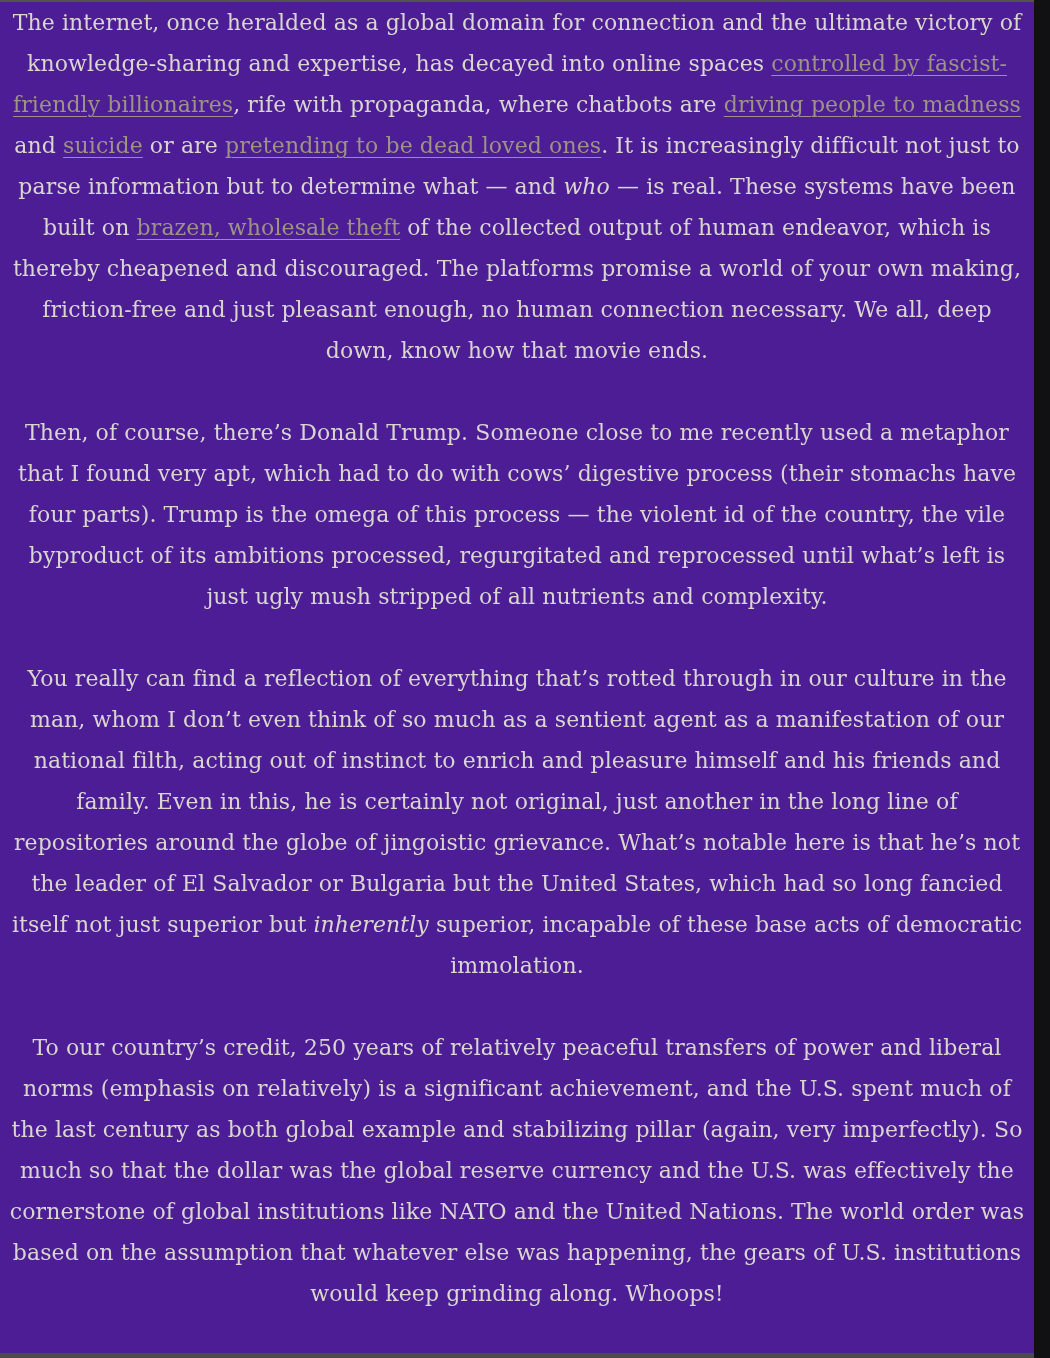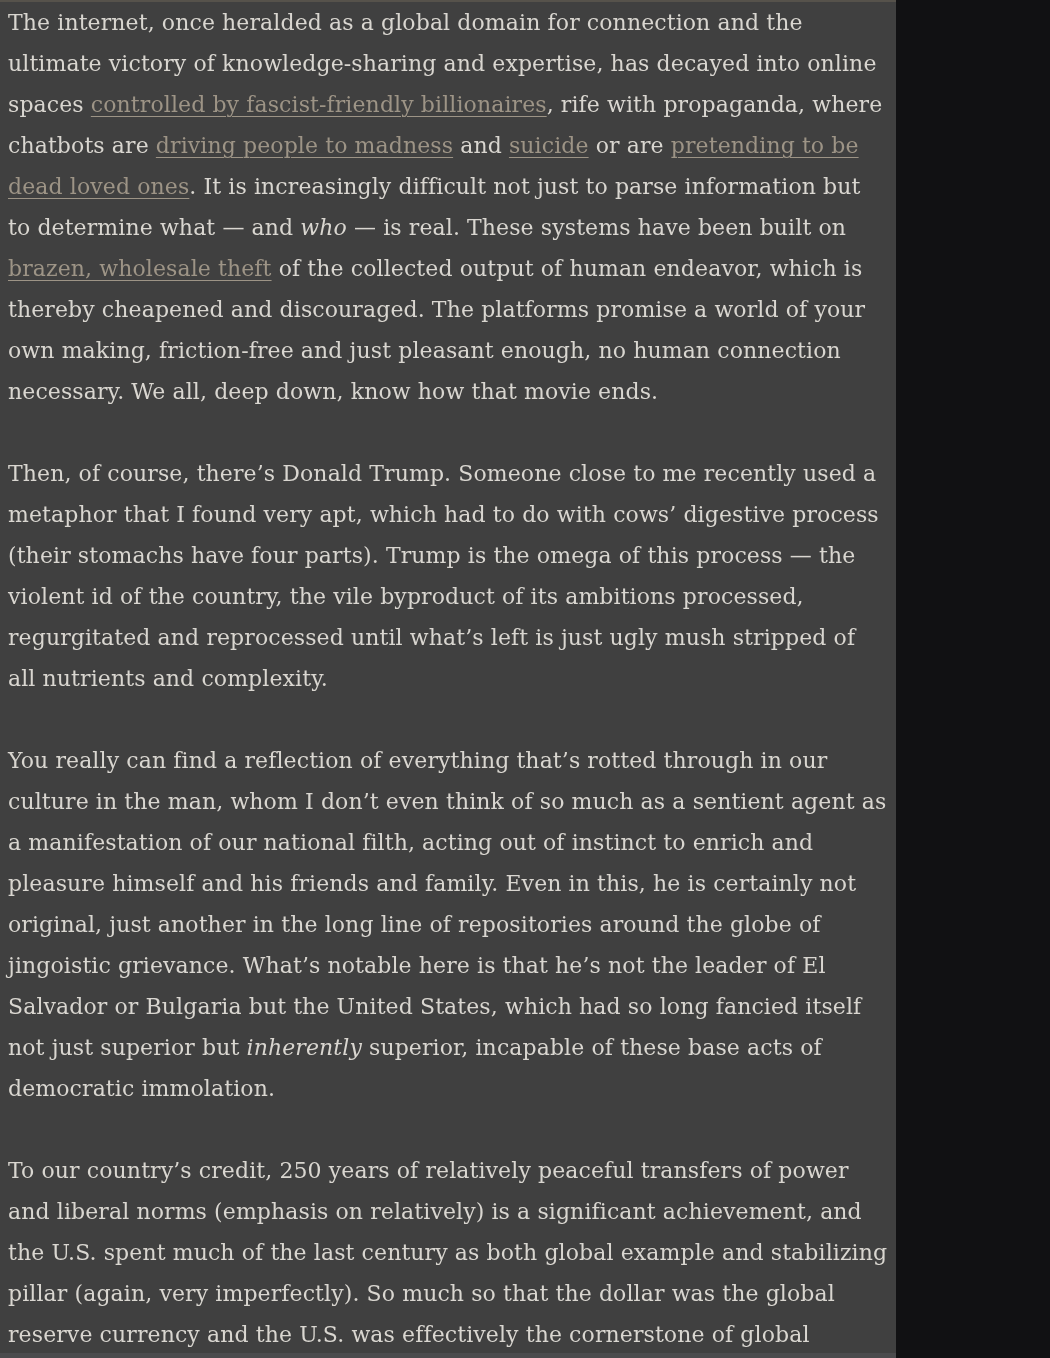--- a/index.html
+++ b/index.html
@@ -2,27 +2,28 @@
 <html><head>
 <meta charset="utf-8">
 <style>
   html, body {
     margin: 0;
     padding: 0;
     background: #111113;
   }
   .page {
     position: relative;
-    width: 896px;
+    width: 1034px;
     height: 1358px;
-    background: #404040;
+    background: #4c1d95;
     overflow: hidden;
     font-family: "DejaVu Serif", "Liberation Serif", serif;
     color: #d9d6d0;
     box-sizing: border-box;
+    text-align: center;
   }
   .top-divider {
     position: absolute;
     top: 0; left: 0;
     width: 100%;
     height: 2px;
     background: #56524b;
   }
   .bottom-divider {
     position: absolute;

